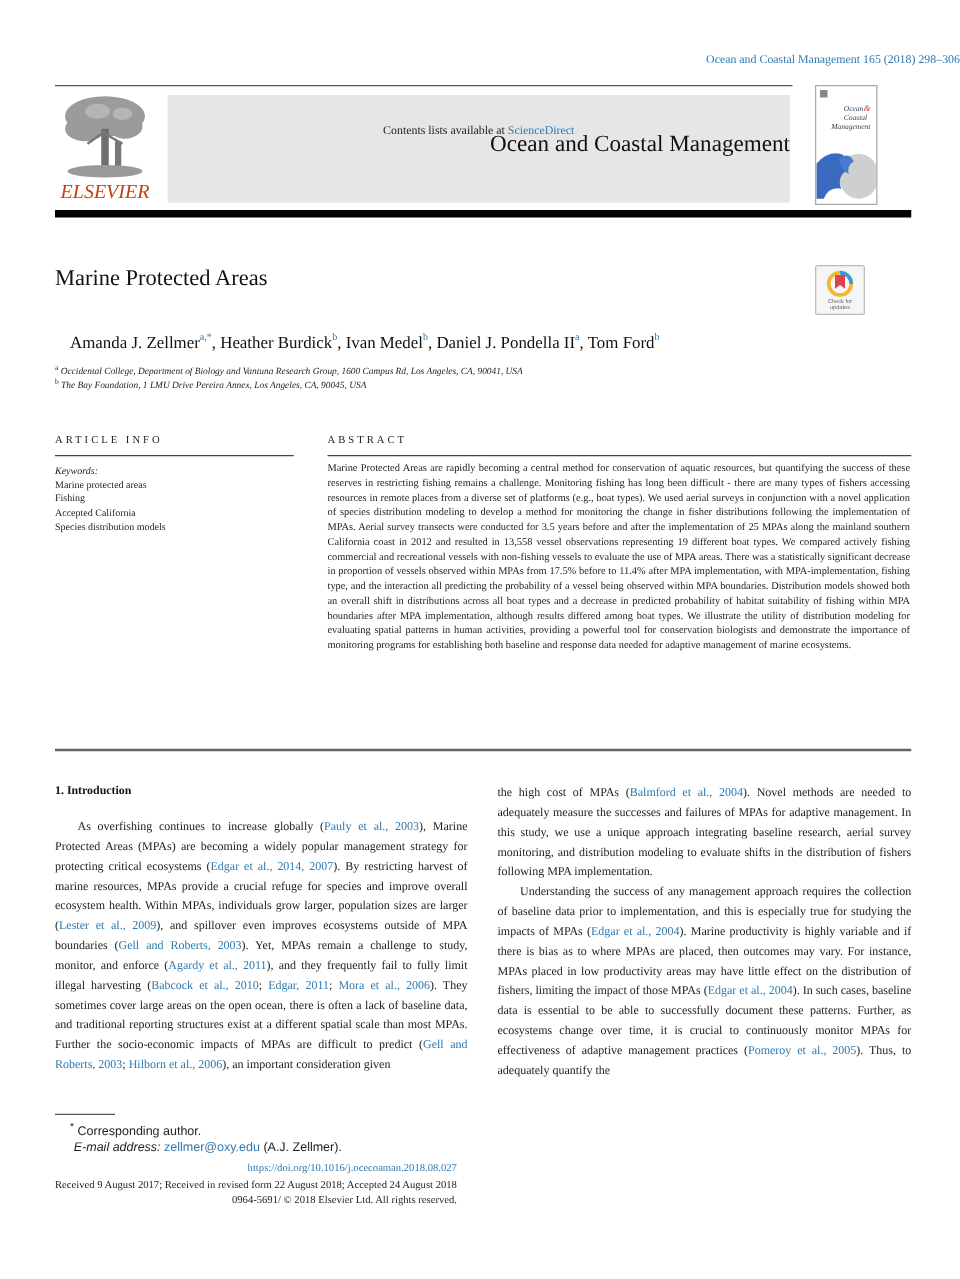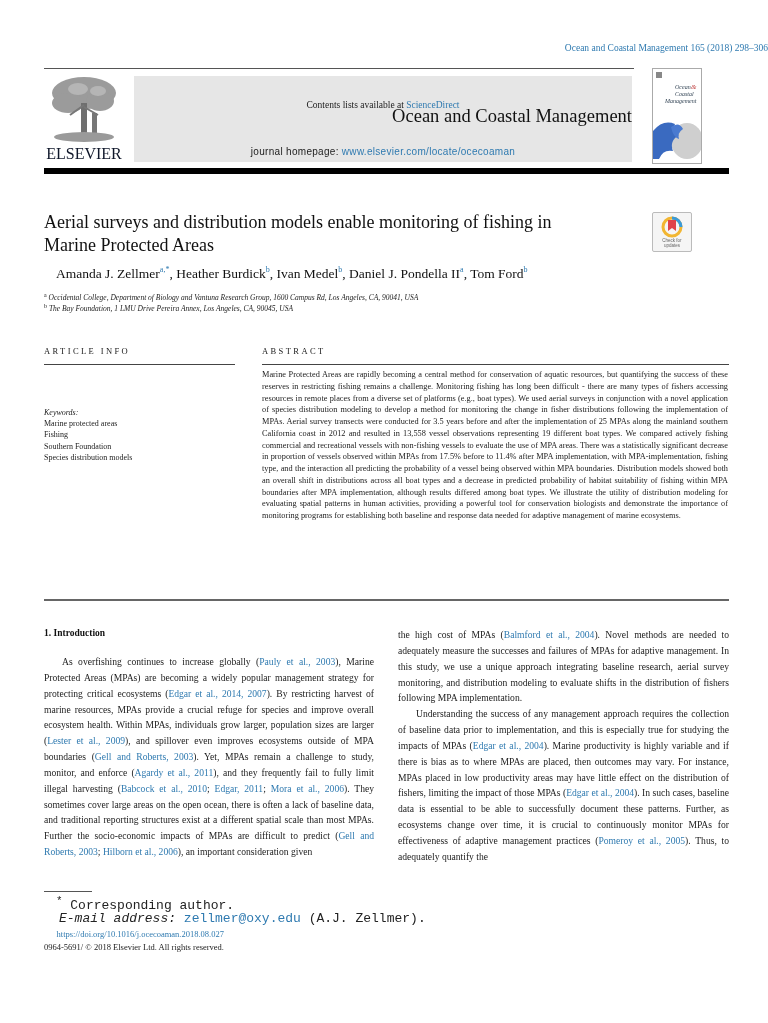--- a/index.html
+++ b/index.html
@@ -7,55 +7,55 @@
          font-family:"DejaVu Serif","Liberation Serif",serif; color:#1a1a1a; }
   .abs { position:absolute; }
   a, .link { color:#2f7ab0; text-decoration:none; }
 
   #journal-ref { top:43px; left:0; width:768px; text-align:right; font-size:9.5px; color:#2f7ab0;
                  font-family:"Liberation Serif",serif; }
   #top-rule { top:68px; left:44px; width:590px; height:1px; background:#555; }
   #logo { top:75px; left:44px; width:80px; height:92px; }
   #logo-tree { position:absolute; top:0; left:4px; width:72px; height:68px; }
   #logo-word { position:absolute; top:70px; left:0; width:80px; text-align:center;
-               font-family:"Liberation Serif",serif; font-size:16px; color:#0f172a; letter-spacing:0px; }
+               font-family:"Liberation Serif",serif; font-size:16px; color:#c2410c; letter-spacing:0px;font-style:italic; }
   #gray-box { top:76px; left:134px; width:498px; height:86px; background:#e6e6e6; }
   #contents-line { position:absolute; top:24px; left:0; width:100%; text-align:center; font-size:9.5px;
                    font-family:"Liberation Serif",serif; color:#222; }
   #journal-name { position:absolute; top:30px; left:0; width:100%; text-align:right; font-size:18.5px;
                   font-family:"Liberation Serif",serif; color:#111; }
   #homepage-line { position:absolute; top:70px; left:0; width:100%; text-align:center; font-size:10px;
                    font-family:"Liberation Sans",sans-serif; color:#222; letter-spacing:0.3px; }
   #cover { top:68px; left:652px; width:48px; height:94px; border:1px solid #aaa; background:#fff; overflow:hidden; }
   #black-bar { top:168px; left:44px; width:685px; height:6px; background:#000; }
 
   #title { top:211px; left:44px; width:580px; font-family:"Liberation Serif",serif; font-size:18px; line-height:23px; color:#111; }
   #crossmark { top:212px; left:652px; width:38px; height:38px; border:1px solid #bbb; border-radius:2px; background:#f5f5f5; }
   #authors { top:265px; left:44px; width:620px; font-family:"Liberation Serif",serif; font-size:13.5px; color:#111;margin-left:12px; }
   #authors sup { font-size:8px; color:#2f7ab0; vertical-align:6px; }
   .affil { left:44px; font-family:"Liberation Serif",serif; font-style:italic; font-size:7.5px; color:#222; }
   .affil sup { font-style:normal; font-size:6px; vertical-align:3px; }
 
   .sec-label { font-family:"Liberation Serif",serif; font-size:8.5px; letter-spacing:2.4px; color:#222; }
   .rule { height:1px; background:#444; }
   #kw-block { top:371px; left:44px; width:190px; font-family:"Liberation Serif",serif; font-size:8px; line-height:11.2px; color:#222; }
-  #kw-block .kw-head { font-style:italic;margin-top:36px; }
+  #kw-block .kw-head { font-style:italic; }
   #abstract { top:369px; left:262px; width:466px; font-family:"Liberation Serif",serif; font-size:8.3px; line-height:11.75px;
               text-align:justify; color:#222; hyphens:manual; }
   #bottom-rule { top:599px; left:44px; width:685px; height:2px; background:#666; }
 
   #intro-head { top:628px; left:44px; font-family:"Liberation Serif",serif; font-weight:bold; font-size:9.5px; color:#111; }
   .col { font-family:"Liberation Serif",serif; font-size:9.6px; line-height:15.85px; text-align:justify; color:#222; }
   #col-left { top:654px; left:44px; width:330px; }
   #col-right { top:627px; left:398px; width:331px; }
   .indent { text-indent:18px; }
   .col p { margin:0; }
 
   #fn-rule { top:891px; left:44px; width:48px; height:1px; background:#555; }
-  #footnotes { top:895px; left:56px; font-family:Liberation Mono, monospace; font-size:13px; line-height:13px; color:#222; }
+  #footnotes { top:895px; left:56px; font-family:Liberation Sans, sans-serif; font-size:10px; line-height:13px; color:#222; }
   #footnotes .em { font-style:italic; }
   #pubinfo { top:928px; left:44px; font-family:Liberation Serif, serif; font-size:8.5px; line-height:12.6px; color:#222;text-align:right; }
 </style>
 </head>
 <body>
 
 <div id="journal-ref" class="abs">Ocean and Coastal Management 165 (2018) 298–306</div>
 <div id="top-rule" class="abs"></div>
 
 <div id="logo" class="abs">
@@ -73,40 +73,38 @@
     <path d="M36 30 L22 40 M36 32 L50 40" stroke="#777" stroke-width="2" fill="none"></path>
     <rect x="44" y="38" width="5" height="20" fill="#777"></rect>
     <ellipse cx="36" cy="62" rx="30" ry="5" fill="#9a9a9a"></ellipse>
   </svg>
   <div id="logo-word">ELSEVIER</div>
 </div>
 
 <div id="gray-box" class="abs">
   <div id="contents-line"><span>Contents lists available at </span><span class="link">ScienceDirect</span></div>
   <div id="journal-name">Ocean and Coastal Management</div>
-  <div id="homepage-line"><span>journal homepage: </span><span class="link">www.elsevier.com/locate/ocecoaman</span></div>
 </div>
 
 <div id="cover" class="abs">
   <svg viewBox="0 0 48 94" width="48" height="94">
     <rect x="3" y="3" width="6" height="6" fill="#888"></rect>
     <text x="22" y="20" font-size="6" font-style="italic" fill="#345" font-family="Liberation Serif, serif">Ocean</text>
     <text x="38" y="20" font-size="7" font-style="italic" fill="#c04040" font-family="Liberation Serif, serif">&amp;</text>
     <text x="22" y="27" font-size="6" font-style="italic" fill="#345" font-family="Liberation Serif, serif">Coastal</text>
     <text x="12" y="34" font-size="6" font-style="italic" fill="#345" font-family="Liberation Serif, serif">Management</text>
     <ellipse cx="34" cy="72" rx="16" ry="18" fill="#cfcfcf"></ellipse>
     <path d="M0 62 Q10 50 22 55 Q18 62 26 66 Q16 72 20 82 Q10 80 6 90 L0 90 Z" fill="#3a6ac0"></path>
     <path d="M18 58 Q26 52 30 60 Q24 64 26 70 Q20 68 18 58 Z" fill="#4a7ad0"></path>
   </svg>
 </div>
 
 <div id="black-bar" class="abs"></div>
 
 <div id="title" class="abs">
-  <div>Aerial surveys and distribution models enable monitoring of fishing in</div>
   <div>Marine Protected Areas</div>
 </div>
 
 <div id="crossmark" class="abs">
   <svg viewBox="0 0 38 38" width="38" height="38">
     <circle cx="19" cy="14" r="9" fill="none" stroke="#f2b632" stroke-width="3"></circle>
     <path d="M19 5 A9 9 0 0 1 28 14" fill="none" stroke="#3a9ad9" stroke-width="3"></path>
     <path d="M15 7 L23 7 L23 18 L19 15 L15 18 Z" fill="#e0434b"></path>
     <text x="19" y="29" font-size="4.5" text-anchor="middle" fill="#666" font-family="Liberation Sans, sans-serif">Check for</text>
     <text x="19" y="34" font-size="4.5" text-anchor="middle" fill="#666" font-family="Liberation Sans, sans-serif">updates</text>
@@ -124,21 +122,21 @@
 <div class="abs affil" style="top:292px;"><sup>a</sup> <span>Occidental College, Department of Biology and Vantuna Research Group, 1600 Campus Rd, Los Angeles, CA, 90041, USA</span></div>
 <div class="abs affil" style="top:303px;"><sup>b</sup> <span>The Bay Foundation, 1 LMU Drive Pereira Annex, Los Angeles, CA, 90045, USA</span></div>
 
 <div class="abs sec-label" style="top:346px; left:44px;">ARTICLE INFO</div>
 <div class="abs rule" style="top:364px; left:44px; width:191px;"></div>
 
 <div id="kw-block" class="abs">
   <div class="kw-head">Keywords:</div>
   <div>Marine protected areas</div>
   <div>Fishing</div>
-  <div>Southern Foundation</div>
+  <div>Accepted California</div>
   <div>Species distribution models</div>
 </div>
 
 <div class="abs sec-label" style="top:346px; left:262px;">ABSTRACT</div>
 <div class="abs rule" style="top:364px; left:262px; width:467px;"></div>
 <div id="abstract" class="abs">Marine Protected Areas are rapidly becoming a central method for conservation of aquatic resources, but quantifying the success of these reserves in restricting fishing remains a challenge. Monitoring fishing has long been difficult - there are many types of fishers accessing resources in remote places from a diverse set of plat­forms (e.g., boat types). We used aerial surveys in conjunction with a novel application of species distribution modeling to develop a method for monitoring the change in fisher distributions following the implementation of MPAs. Aerial survey transects were conducted for 3.5 years before and after the implementation of 25 MPAs along the mainland southern California coast in 2012 and resulted in 13,558 vessel observations representing 19 different boat types. We compared actively fishing commercial and recreational vessels with non-fishing vessels to evaluate the use of MPA areas. There was a statistically significant decrease in proportion of vessels observed within MPAs from 17.5% before to 11.4% after MPA implementation, with MPA-implementation, fishing type, and the interaction all predicting the probability of a vessel being observed within MPA boundaries. Distribution models showed both an overall shift in distributions across all boat types and a decrease in predicted probability of habitat suitability of fishing within MPA boundaries after MPA implementation, although results differed among boat types. We illustrate the utility of distribution modeling for evaluating spatial patterns in human activities, providing a powerful tool for conservation biologists and demonstrate the importance of monitoring programs for establishing both baseline and response data needed for adaptive management of marine eco­systems.</div>
 
 <div id="bottom-rule" class="abs"></div>
 
 <div id="intro-head" class="abs">1.  Introduction</div>
@@ -153,14 +151,15 @@
 </div>
 
 <div id="fn-rule" class="abs"></div>
 <div id="footnotes" class="abs">
   <div><sup>*</sup><span> Corresponding author.</span></div>
   <div style="padding-left:3px;"><span class="em">E-mail address: </span><span class="link">zellmer@oxy.edu</span><span> (A.J. Zellmer).</span></div>
 </div>
 
 <div id="pubinfo" class="abs">
   <div class="link">https://doi.org/10.1016/j.ocecoaman.2018.08.027</div>
+  <div>Received 9 August 2017; Received in revised form 22 August 2018; Accepted 24 August 2018</div>
   <div>0964-5691/ © 2018 Elsevier Ltd. All rights reserved.</div>
 </div>
 
 </body></html>

